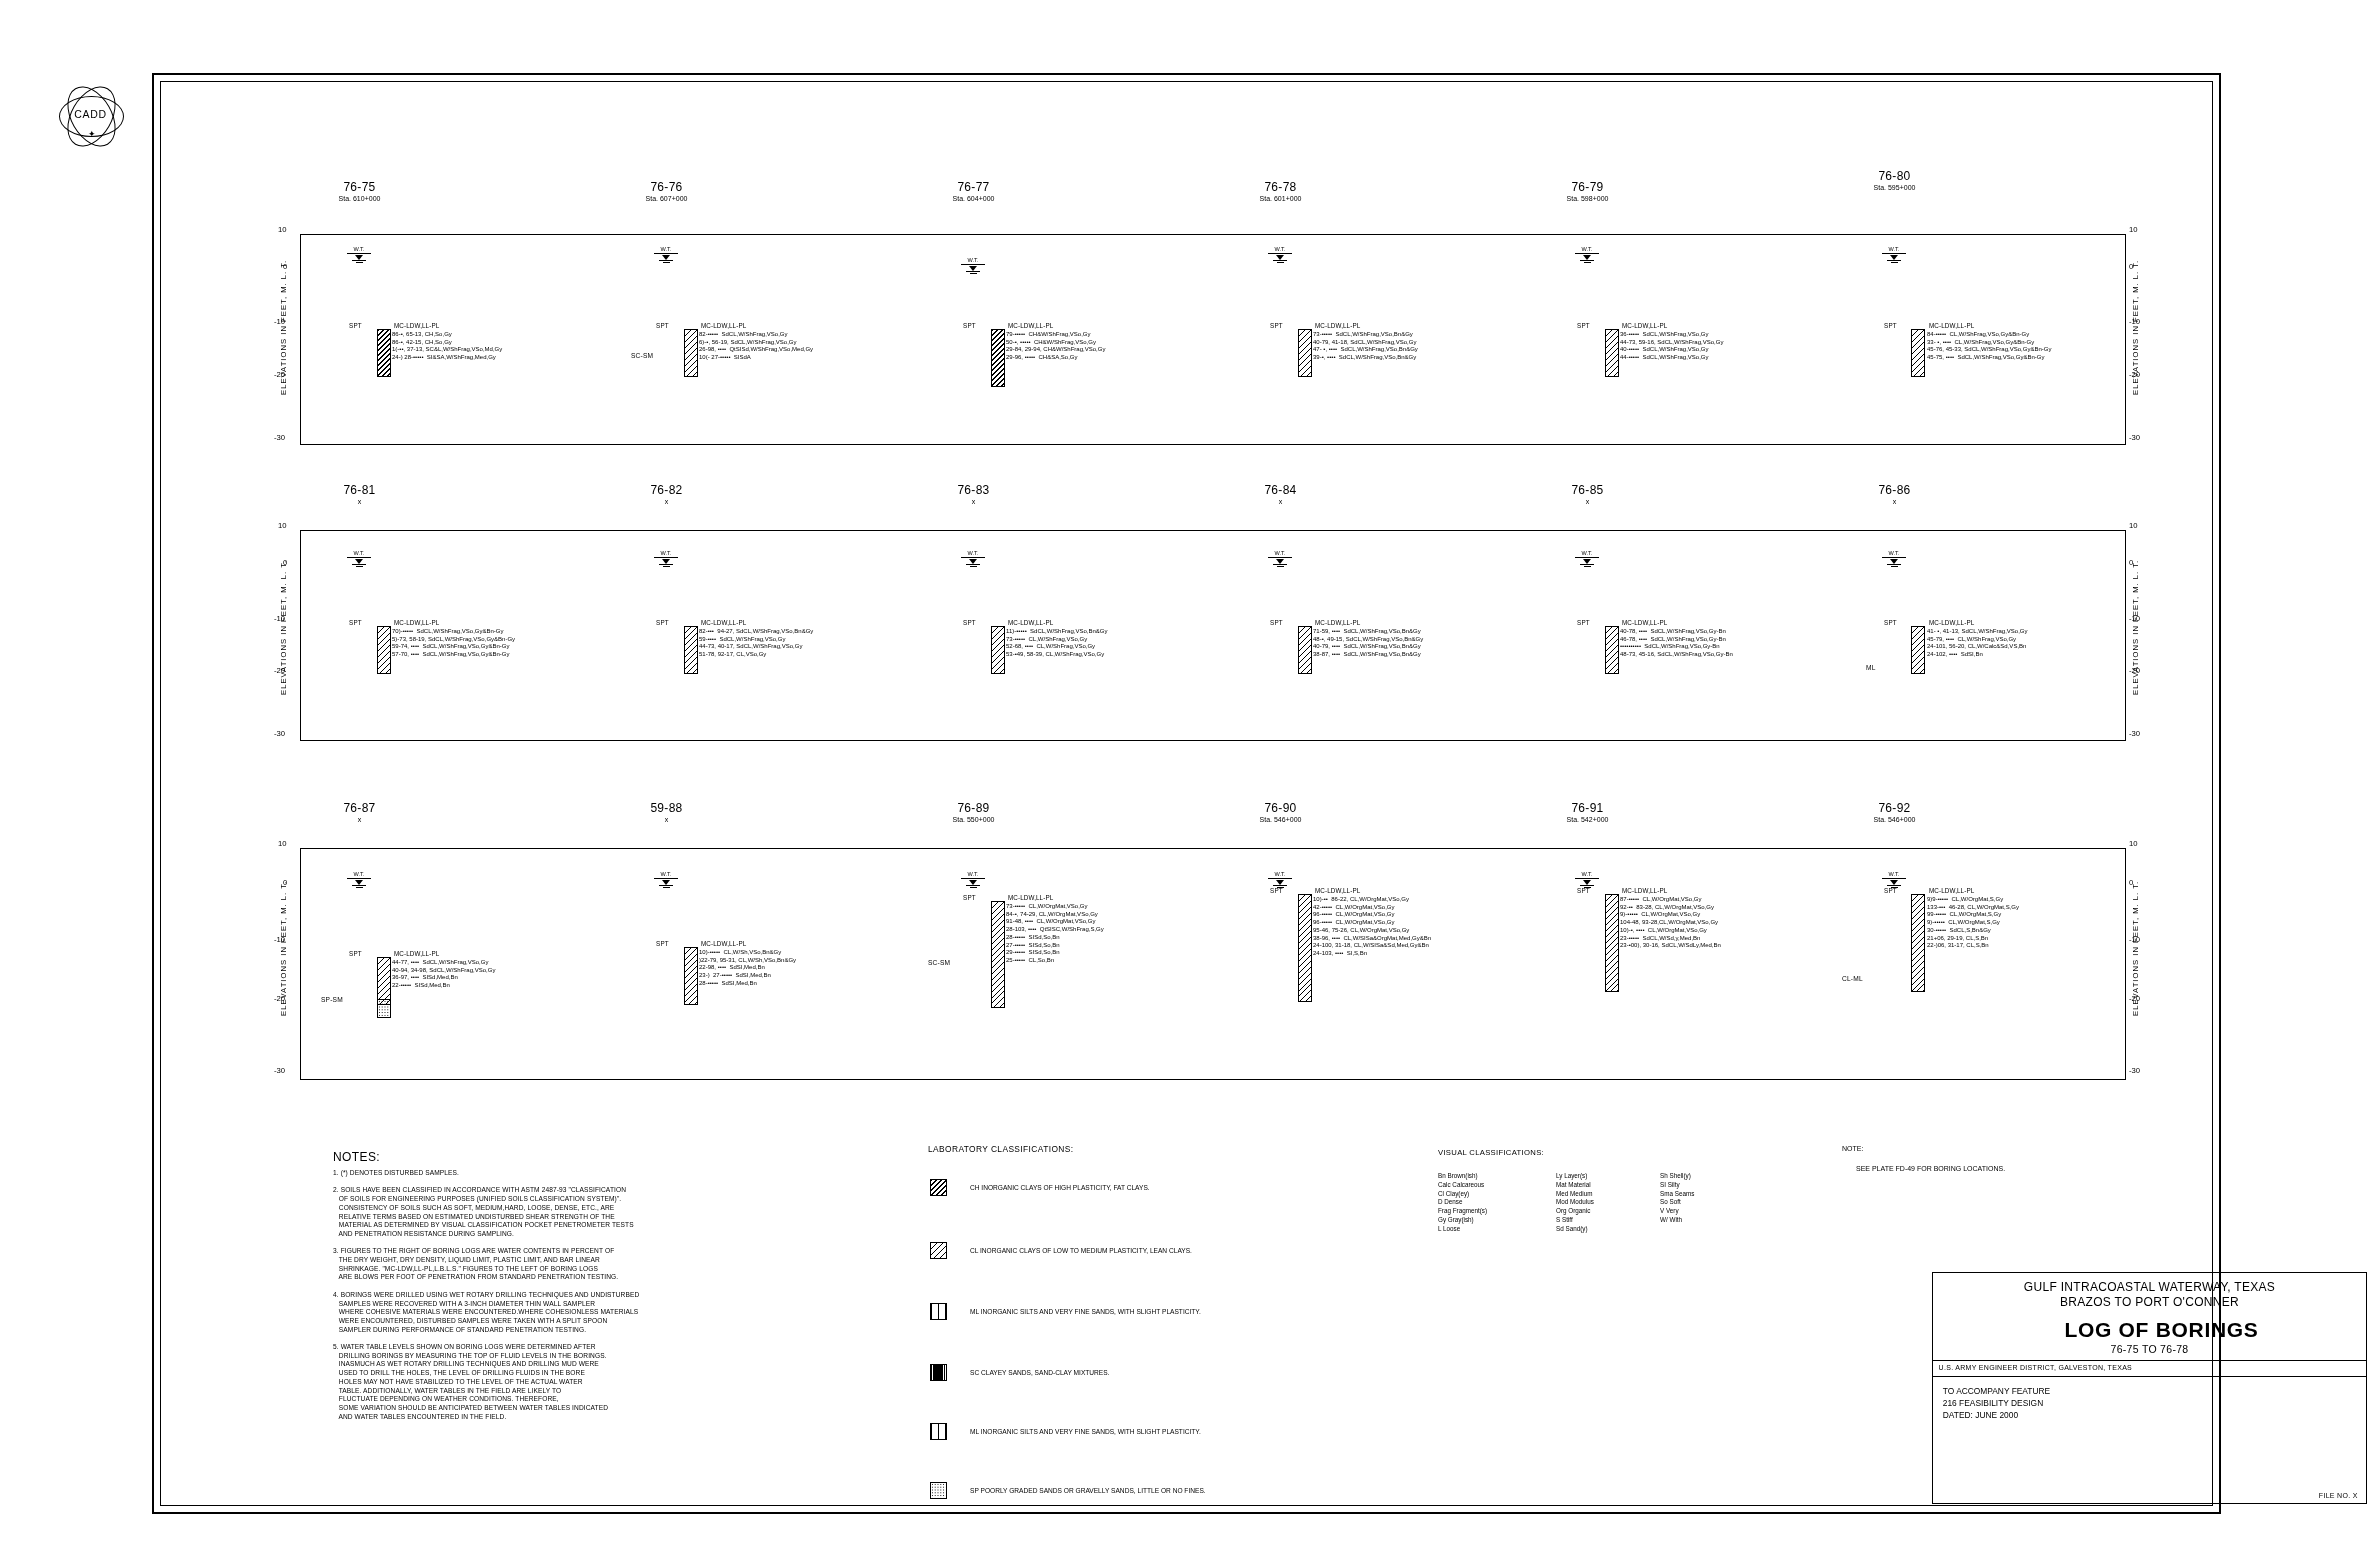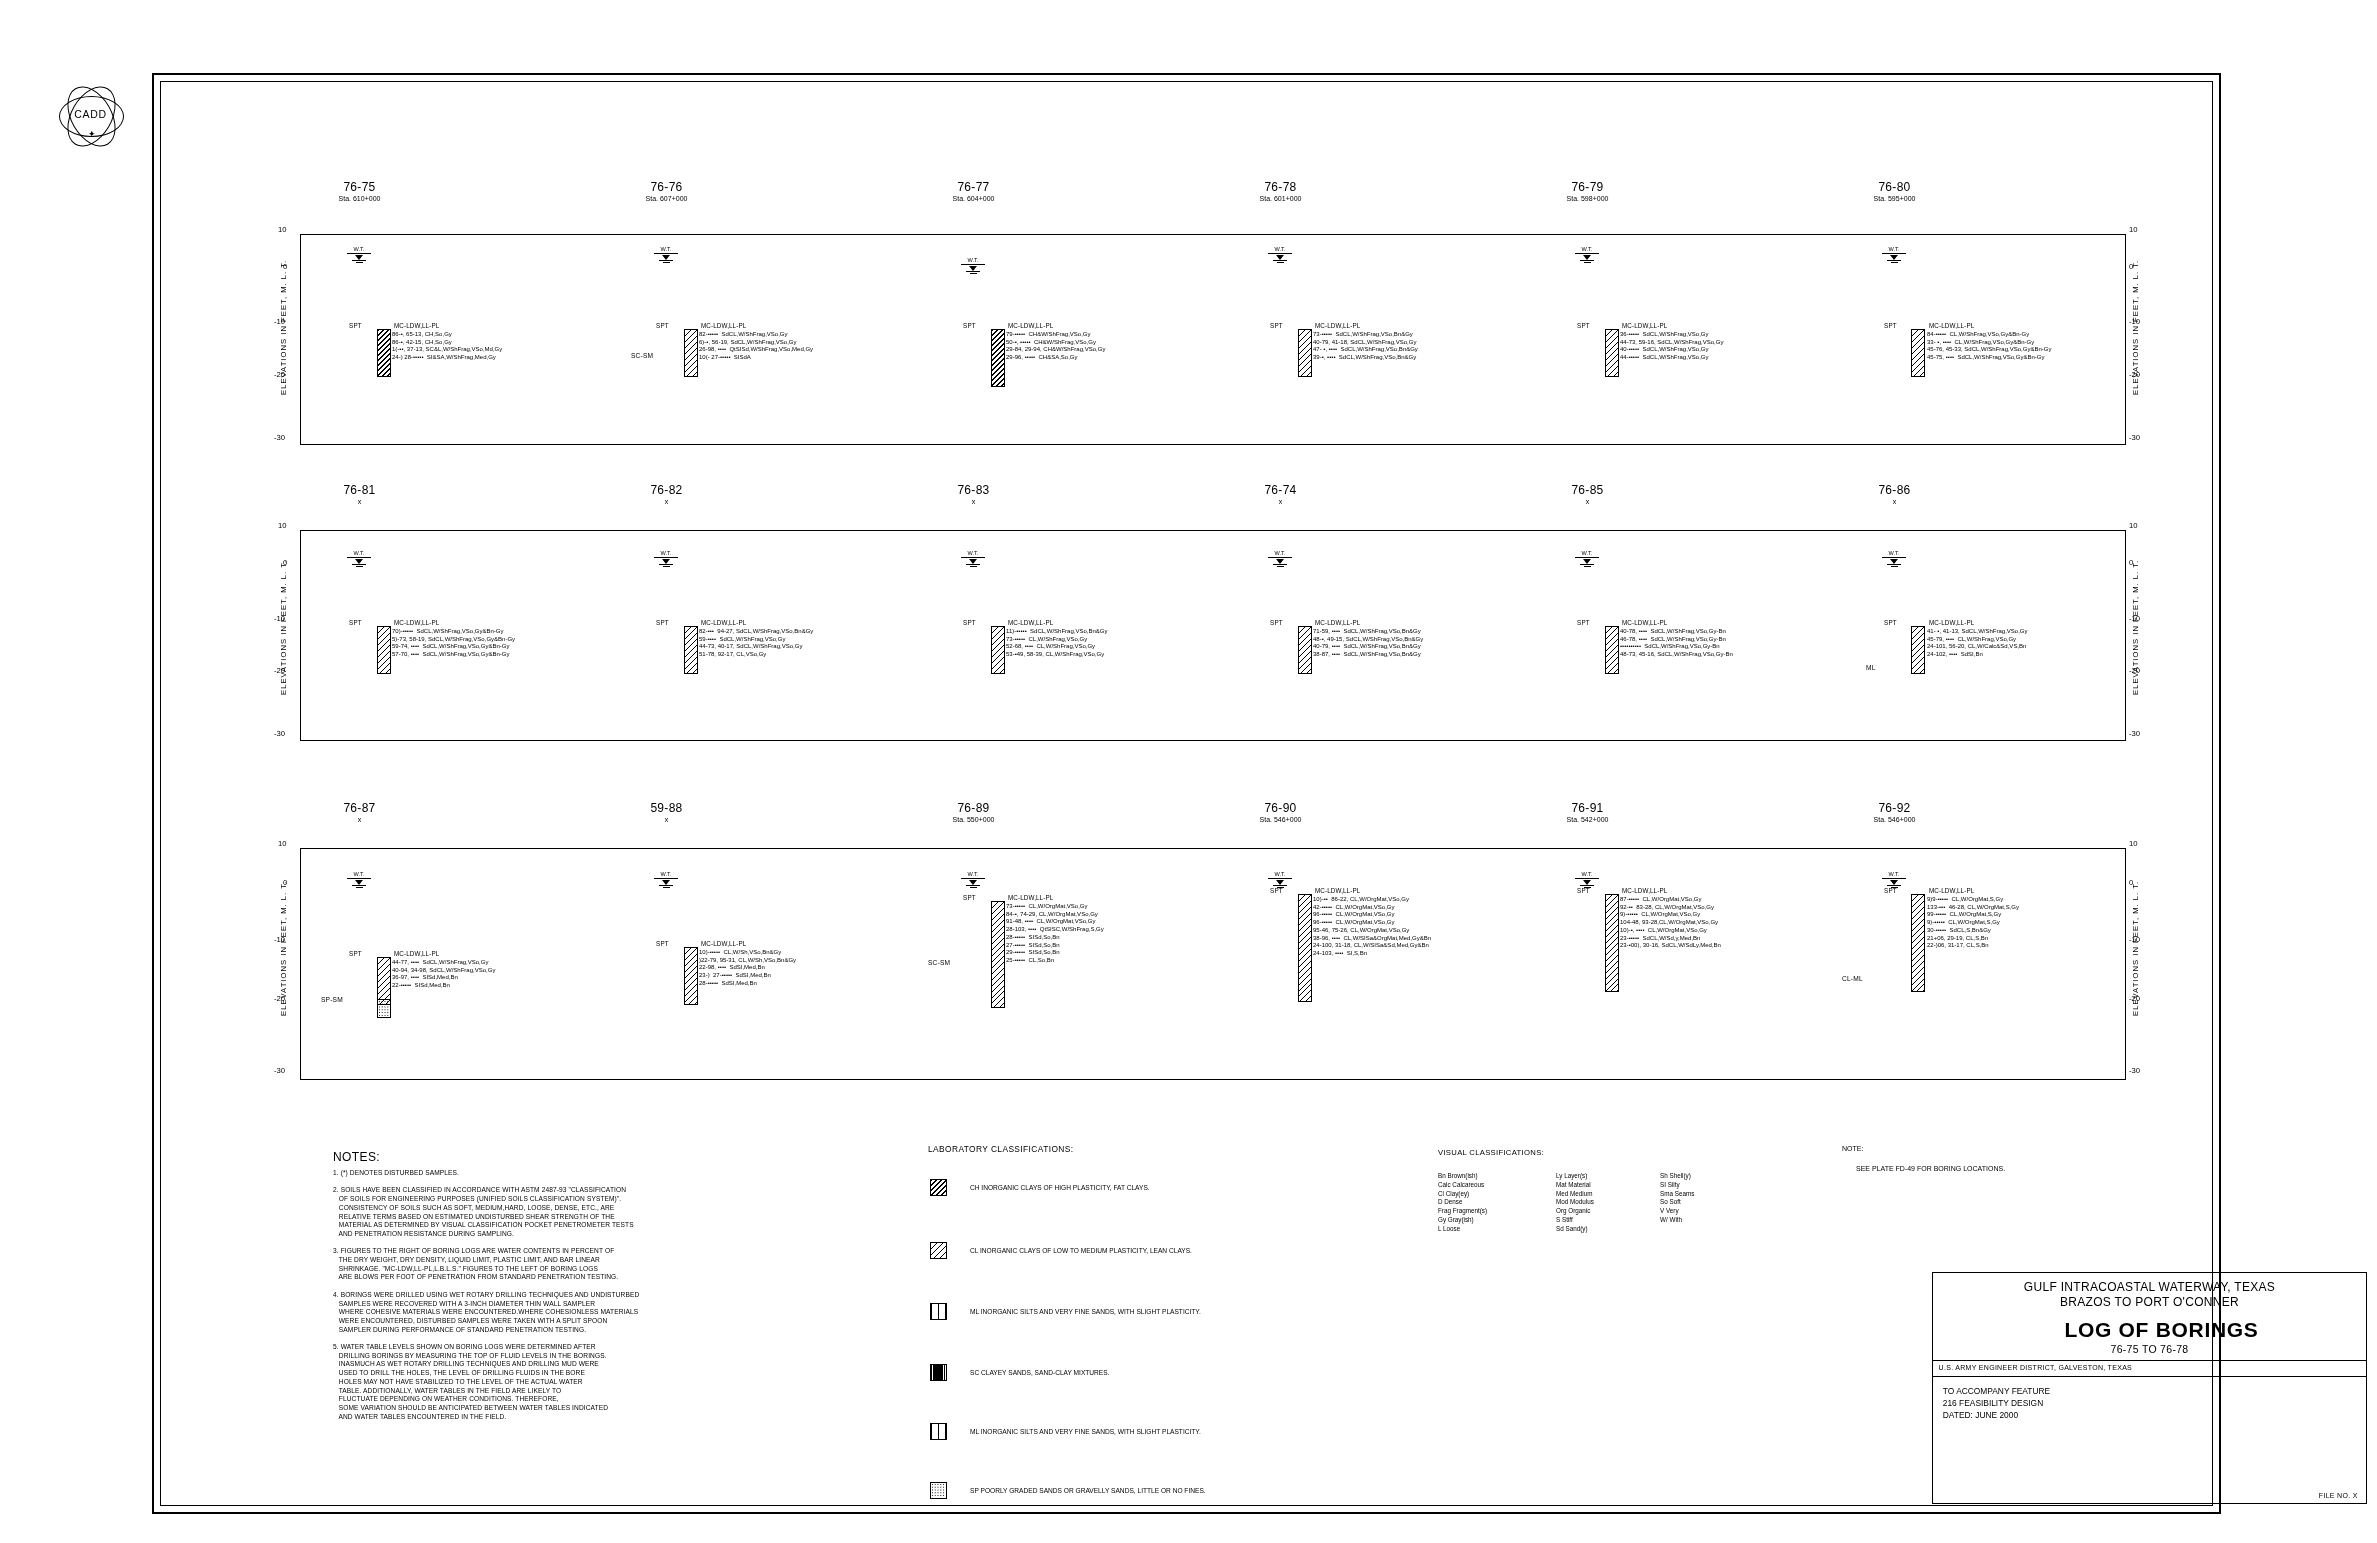--- a/index.html
+++ b/index.html
@@ -101,21 +101,21 @@
   <span class="sta">Sta. 604+000</span>
 </div>
 <div class="bhdr" style="left:1228px;top:180px;width:105px;">
   <span>76-78</span>
   <span class="sta">Sta. 601+000</span>
 </div>
 <div class="bhdr" style="left:1535px;top:180px;width:105px;">
   <span>76-79</span>
   <span class="sta">Sta. 598+000</span>
 </div>
-<div class="bhdr" style="left:1842px;top:180px;width:105px;">
+<div class="bhdr" style="left:1842px;top:169px;width:105px;">
   <span>76-80</span>
   <span class="sta">Sta. 595+000</span>
 </div>
 
 <div class="wt" style="left:345px;top:246px;"><span>W.T.</span><div class="bar"></div><div class="tri"></div><div class="bar2"></div><div class="bar3"></div></div>
 <div class="wt" style="left:652px;top:246px;"><span>W.T.</span><div class="bar"></div><div class="tri"></div><div class="bar2"></div><div class="bar3"></div></div>
 <div class="wt" style="left:959px;top:257px;"><span>W.T.</span><div class="bar"></div><div class="tri"></div><div class="bar2"></div><div class="bar3"></div></div>
 <div class="wt" style="left:1266px;top:246px;"><span>W.T.</span><div class="bar"></div><div class="tri"></div><div class="bar2"></div><div class="bar3"></div></div>
 <div class="wt" style="left:1573px;top:246px;"><span>W.T.</span><div class="bar"></div><div class="tri"></div><div class="bar2"></div><div class="bar3"></div></div>
 <div class="wt" style="left:1880px;top:246px;"><span>W.T.</span><div class="bar"></div><div class="tri"></div><div class="bar2"></div><div class="bar3"></div></div>
@@ -189,21 +189,21 @@
 </div>
 <div class="bhdr" style="left:614px;top:483px;width:105px;">
   <span>76-82</span>
   <span class="sta">x</span>
 </div>
 <div class="bhdr" style="left:921px;top:483px;width:105px;">
   <span>76-83</span>
   <span class="sta">x</span>
 </div>
 <div class="bhdr" style="left:1228px;top:483px;width:105px;">
-  <span>76-74</span>
+  <span>76-84</span>
   <span class="sta">x</span>
 </div>
 <div class="bhdr" style="left:1535px;top:483px;width:105px;">
   <span>76-85</span>
   <span class="sta">x</span>
 </div>
 <div class="bhdr" style="left:1842px;top:483px;width:105px;">
   <span>76-86</span>
   <span class="sta">x</span>
 </div>

